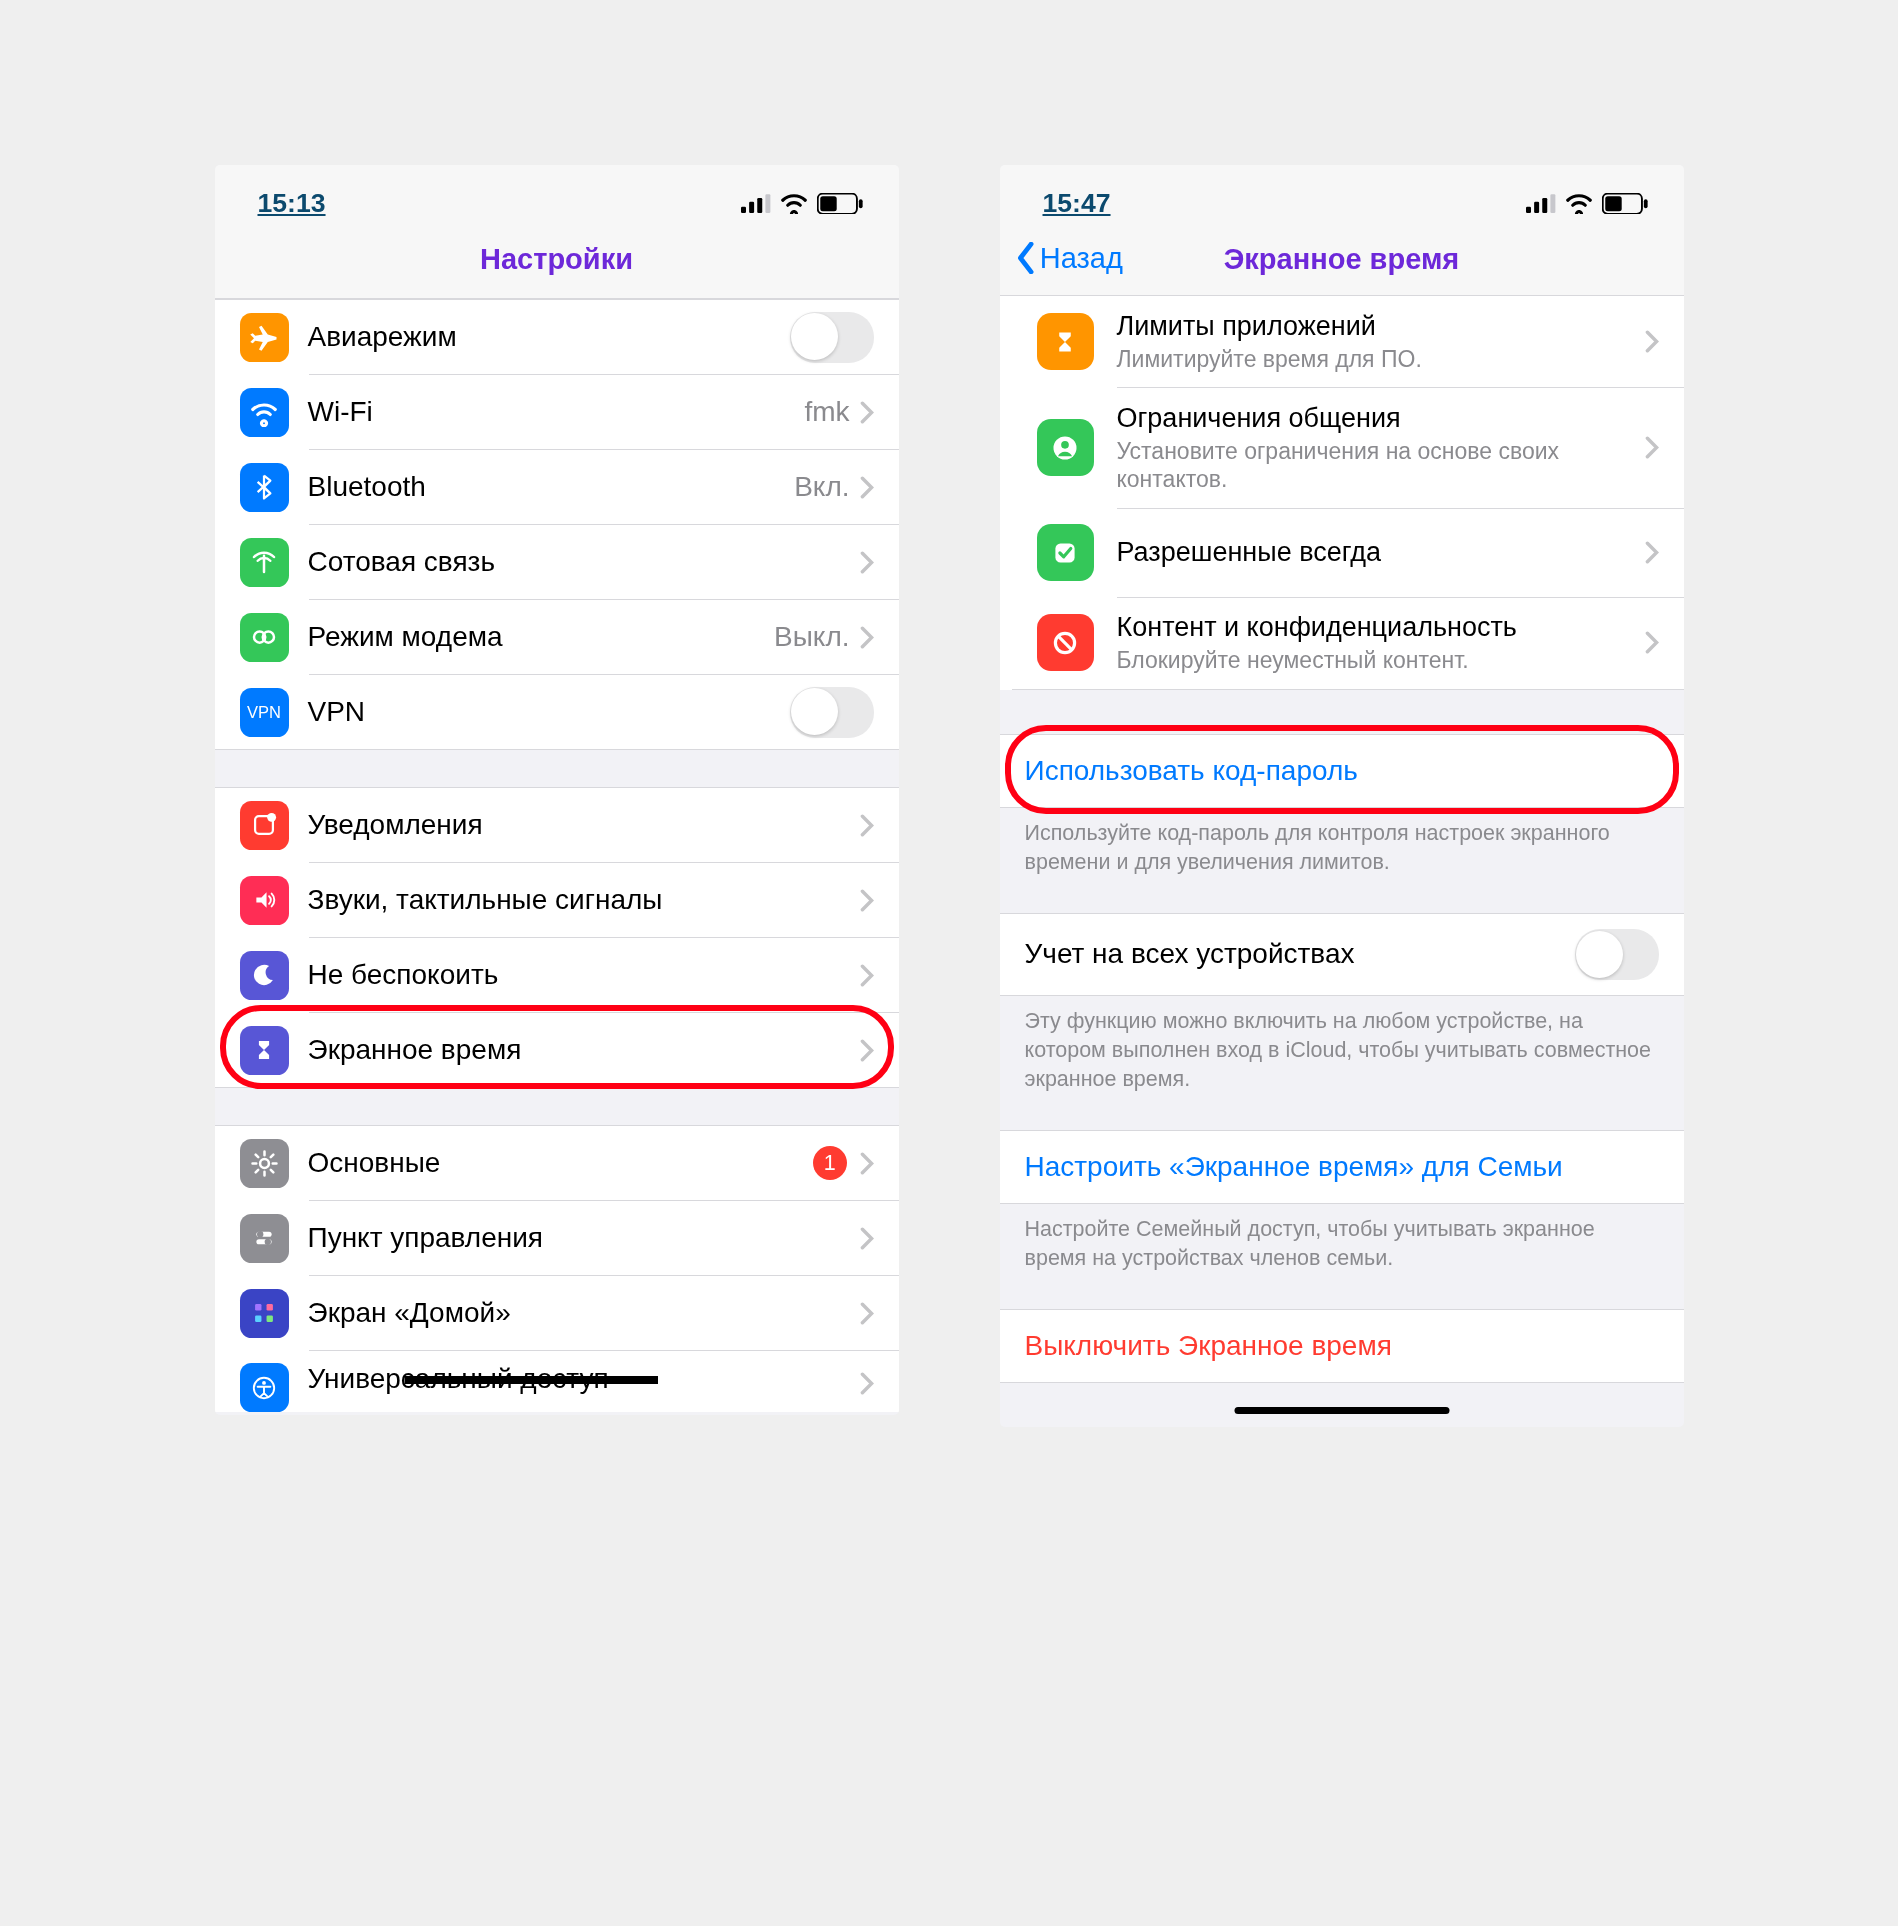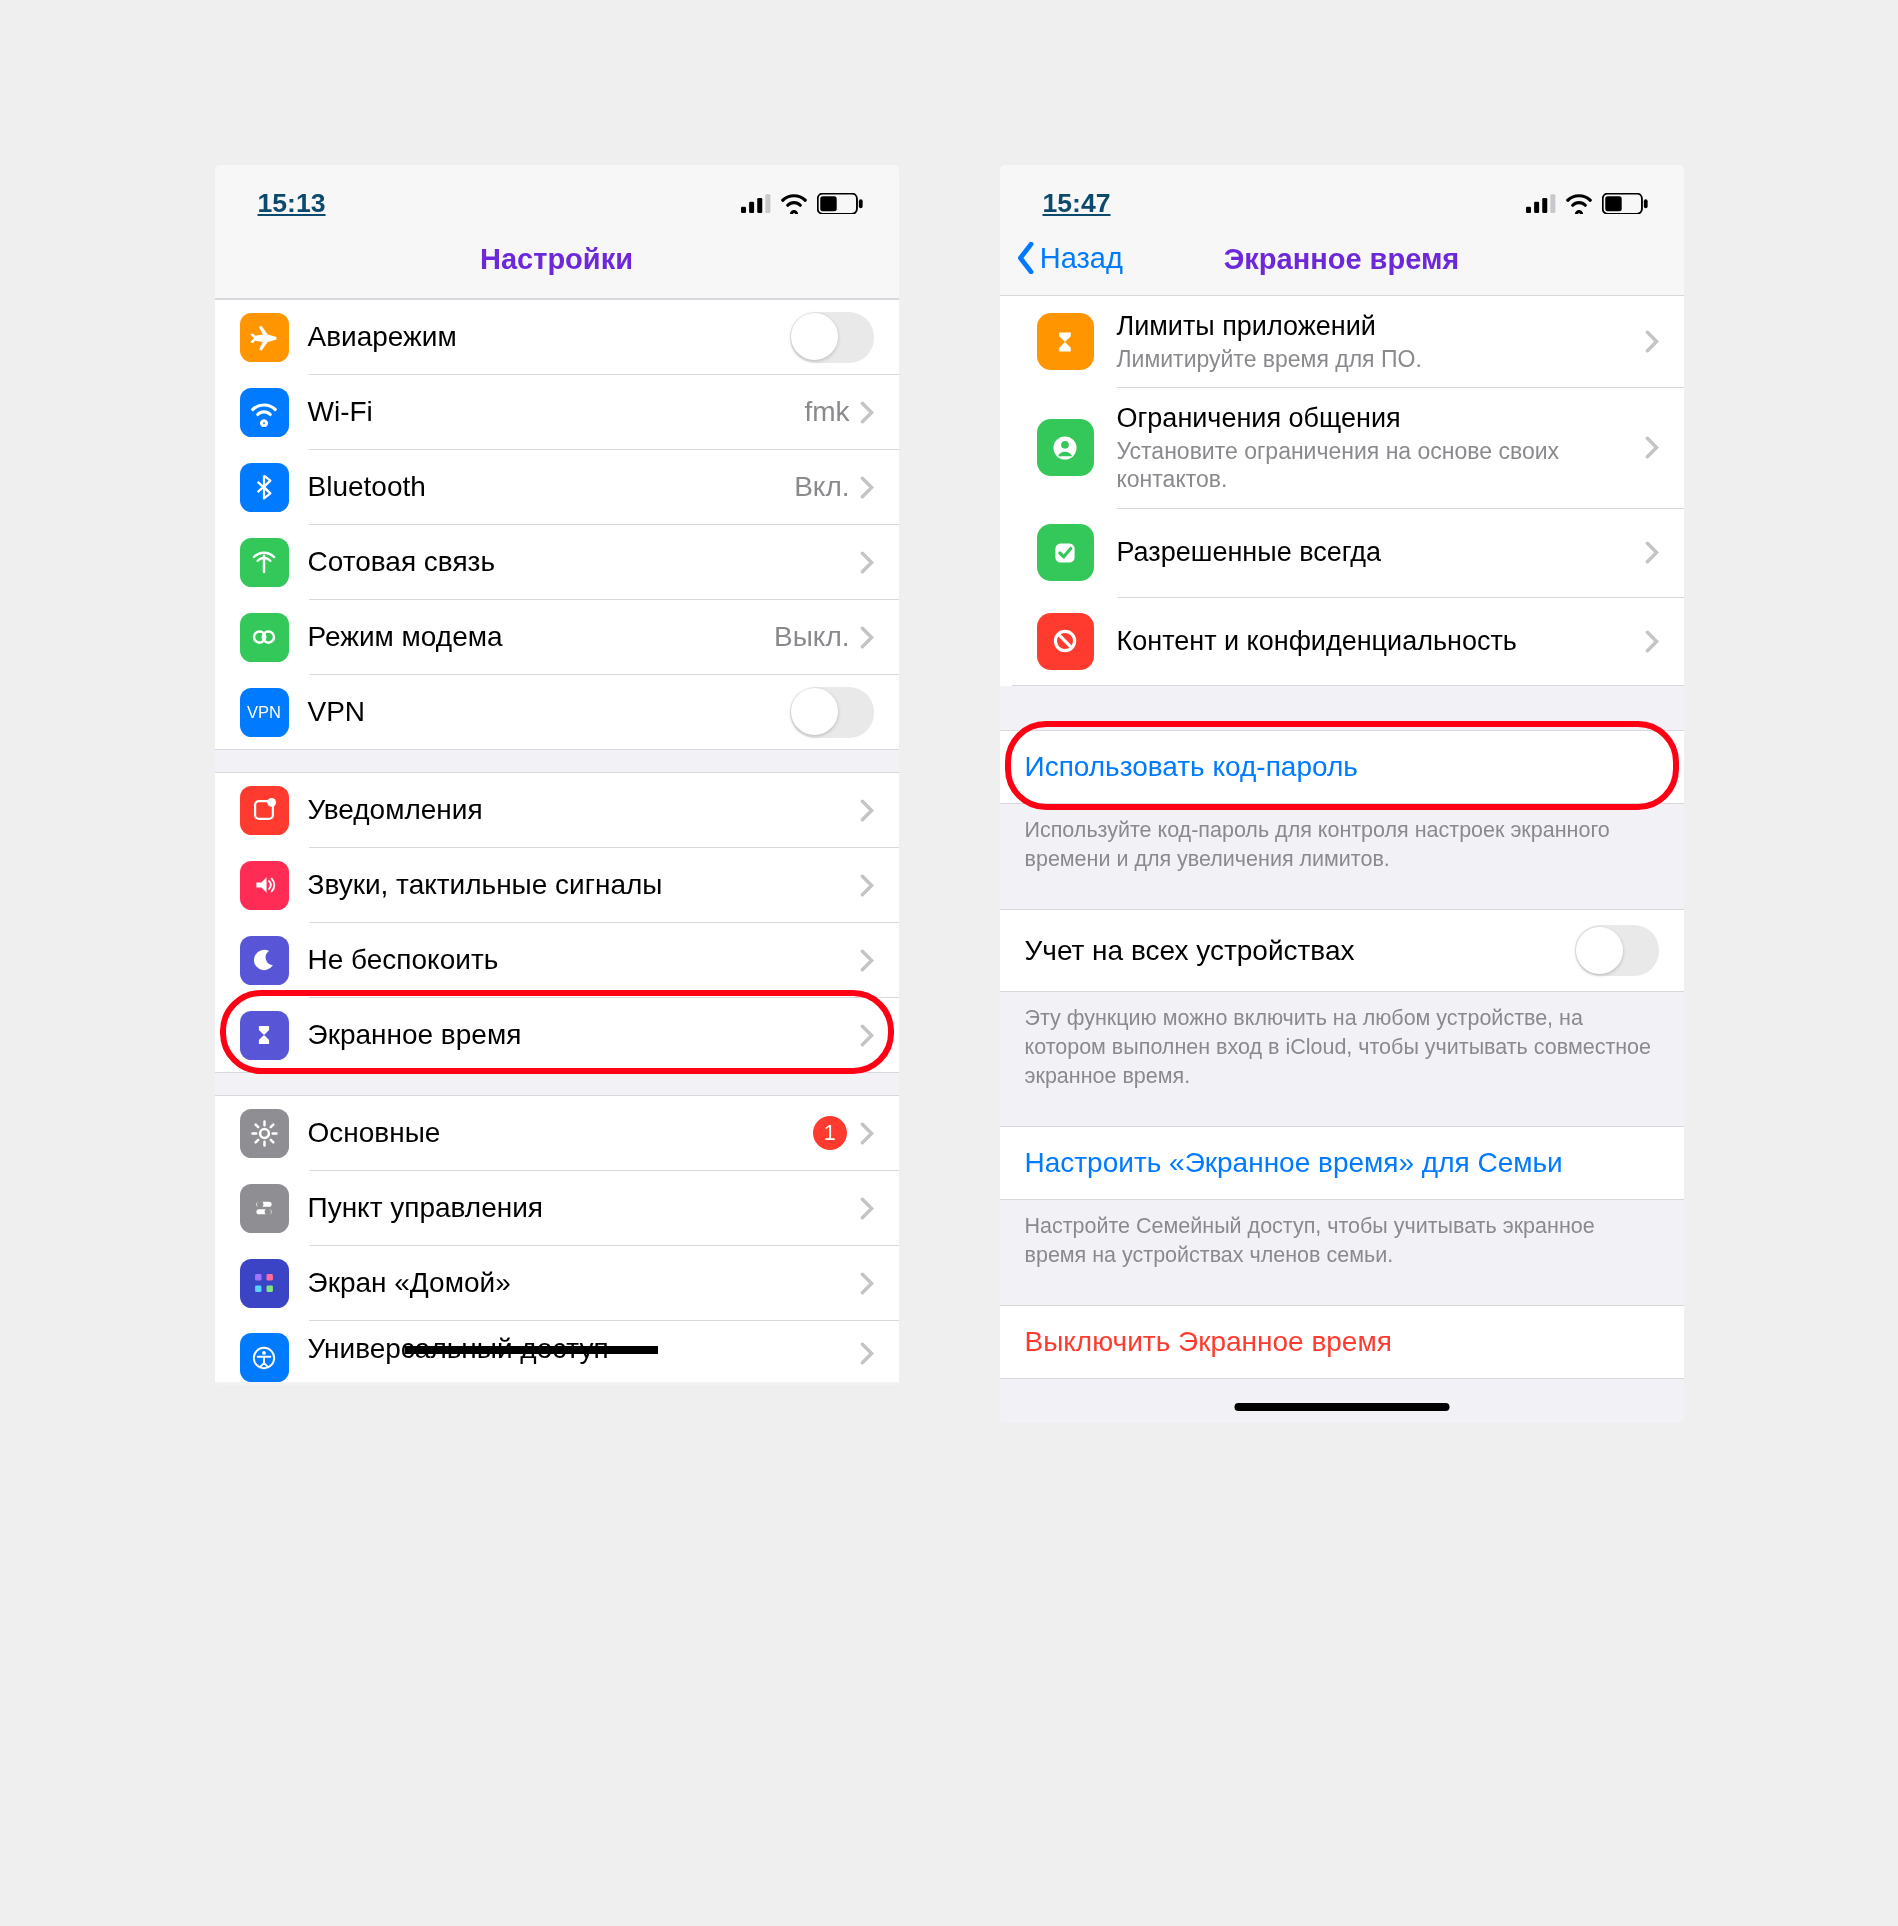--- a/index.html
+++ b/index.html
@@ -48,21 +48,21 @@
     top: 11.4px;
     display: flex;
     align-items: center;
     color: #007aff;
     font-size: 29px;
     font-weight: 400;
     gap: 3.8px;
   }
   .nav-back svg { width: 21.5px; height: 32px; }
   .group { background: #fff; margin-top: 0; }
-  .group + .group { margin-top: 22px; }
+  .group + .group { margin-top: 37px; }
   .group.first { border-top: 0.6px solid #d8d8dc; }
   .row {
     display: flex;
     align-items: center;
     padding: 0 25px 0 25px;
     min-height: 75px;
     position: relative;
   }
   .row .sep {
     position: absolute;
@@ -519,20 +519,21 @@
     </div>
     <div class="row2" style="border-bottom:0.6px solid #d8d8dc;">
       <span class="icon-box2" style="background:#ff3b30">
           <svg width="32" height="32" viewBox="0 0 50 50">
             <circle cx="25" cy="25" r="15" stroke="#fff" stroke-width="5" fill="none"></circle>
             <path d="M14 14 L36 36" stroke="#fff" stroke-width="5"></path>
           </svg>
         </span>
       <div class="text-col">
         <span class="title2">Контент и конфиденциальность</span>
+        <span class="sub2">Блокируйте неуместный контент.</span>
       </div>
       <span class="chevron">
           <svg viewBox="0 0 12 20">
             <path d="M2 2 L10 10 L2 18" stroke="currentColor" stroke-width="3" fill="none" stroke-linecap="round"></path>
           </svg>
         </span>
     </div>
   </div>
 
   <div style="position:relative;margin-top:44px;">

